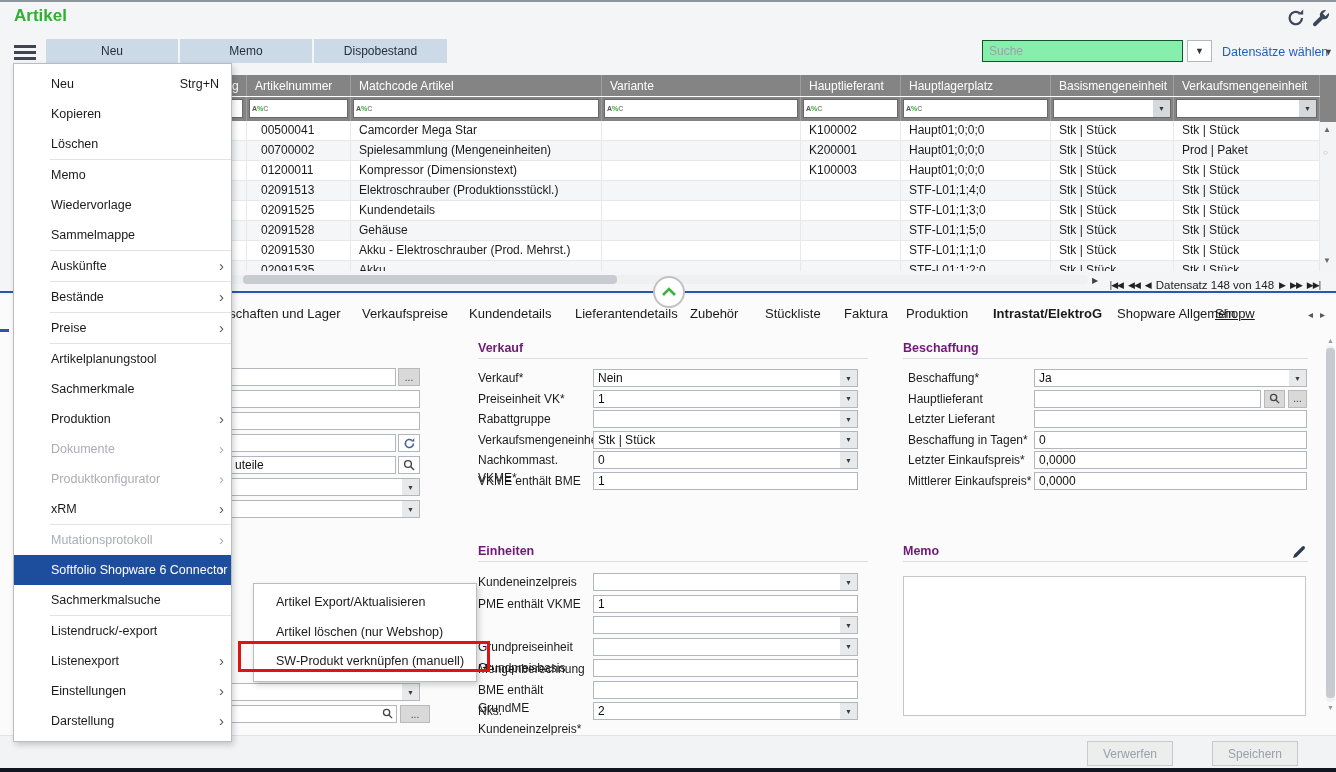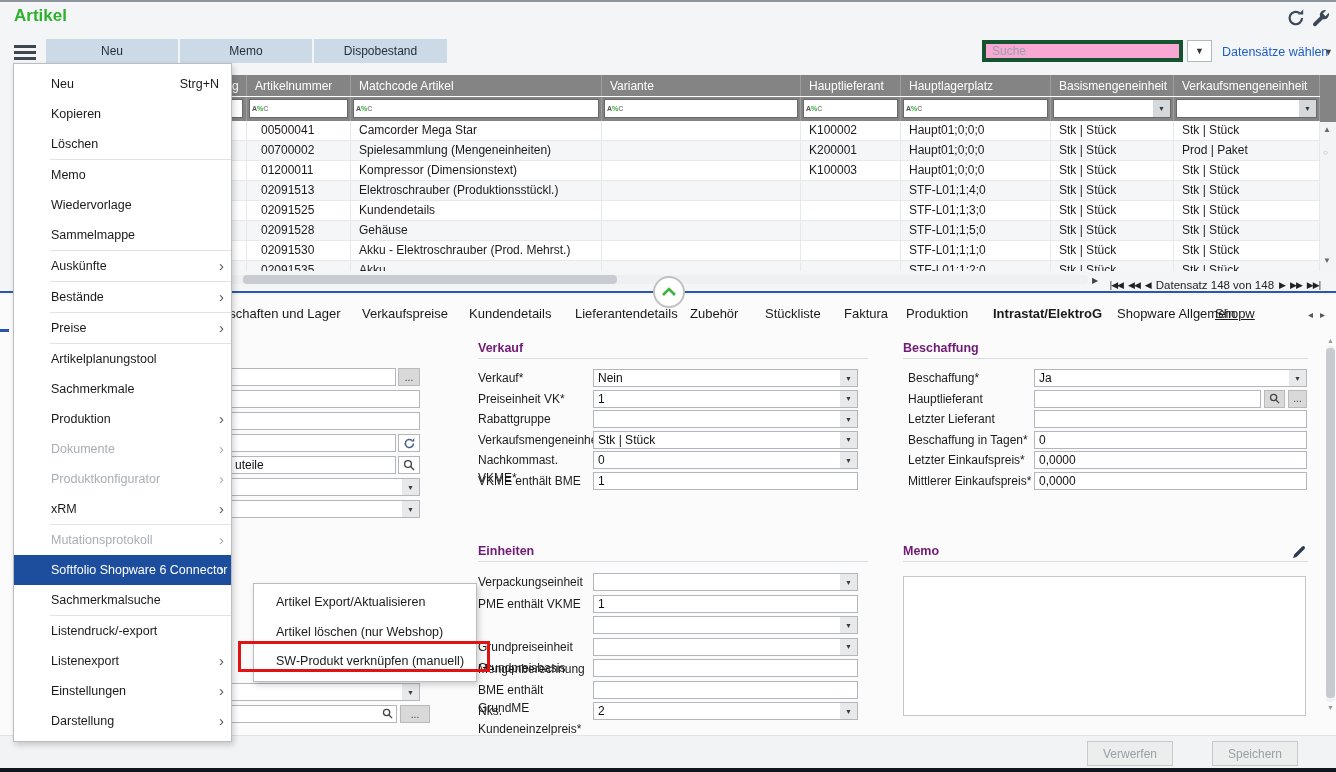--- a/index.html
+++ b/index.html
@@ -11,21 +11,21 @@
   #topborder { left:0; top:0; width:1336px; height:2px; background:#8f959d; }
   #title { left:14px; top:6px; font-size:17px; font-weight:bold; }
   #refresh-btn { left:1286px; top:8px; width:20px; height:20px; cursor:pointer; }
   #wrench-btn { left:1312px; top:9px; width:18px; height:18px; cursor:pointer; }
 
   #hamburger { left:14px; top:45px; width:22px; height:15px; cursor:pointer; }
   #hamburger div { height:2.6px; background:#3f4650; margin-bottom:3.4px; }
   .tbtn { top:39px; height:24px; background:#ccd9e7; color:#24303e; font-size:12px;
           display:flex; align-items:center; justify-content:center; cursor:pointer; }
 
-  #search { left:982px; top:40px; width:201px; height:22px; border:4px solid #14532d; background:#f9a8d4;
+  #search { left:982px; top:40px; width:201px; height:22px; border:1px solid #14532d; background:#86efac;
             font-size:12px; padding:0 6px; color:#333; font-family:"Liberation Sans",sans-serif; }
   #search::placeholder { color:#9aa2ab; }
   #search-drop { left:1187px; top:40px; width:25px; height:22px; background:#fff; border:1px solid #b0b8c0;
                  font-size:9px; color:#333; display:flex; align-items:center; justify-content:center; cursor:pointer; }
   #records-link { left:1222px; top:45px; font-size:12.5px; cursor:pointer; }
   #records-caret { left:1324px; top:47px; font-size:9px; color:#444; cursor:pointer; }
 
   
   #grid { left:160px; top:75px; width:1160px; }
   #ghead { display:flex; height:22px; background:#848484; border-bottom:1px solid #fdfdfd; }
@@ -404,21 +404,21 @@
         <div class="flabel" style="width: 115px;">VKME enthält BME</div>
         <div class="fld" style="width: 265px;">
           <span class="val">1</span>
         </div>
       </div>
     </div>
   <div class="abs" style="left:478px;top:544px;width:390px;" id="sec-einheiten">
     <div class="sect-title">Einheiten</div>
     <div class="sect-line"></div>
   <div class="frow" style="left: 0px; top: 29px; width: 380px;">
-        <div class="flabel" style="width: 115px;">Verpackungseinheit</div>
+        <div class="flabel" style="width: 115px;">Kundeneinzelpreis</div>
         <div class="fld" style="width: 265px;">
           <span class="val"></span>
           <div class="dzone">▼</div>
         </div>
       </div>
       <div class="frow" style="left: 0px; top: 50.5px; width: 380px;">
         <div class="flabel" style="width: 115px;">PME enthält VKME</div>
         <div class="fld" style="width: 265px;">
           <span class="val">1</span>
         </div>

